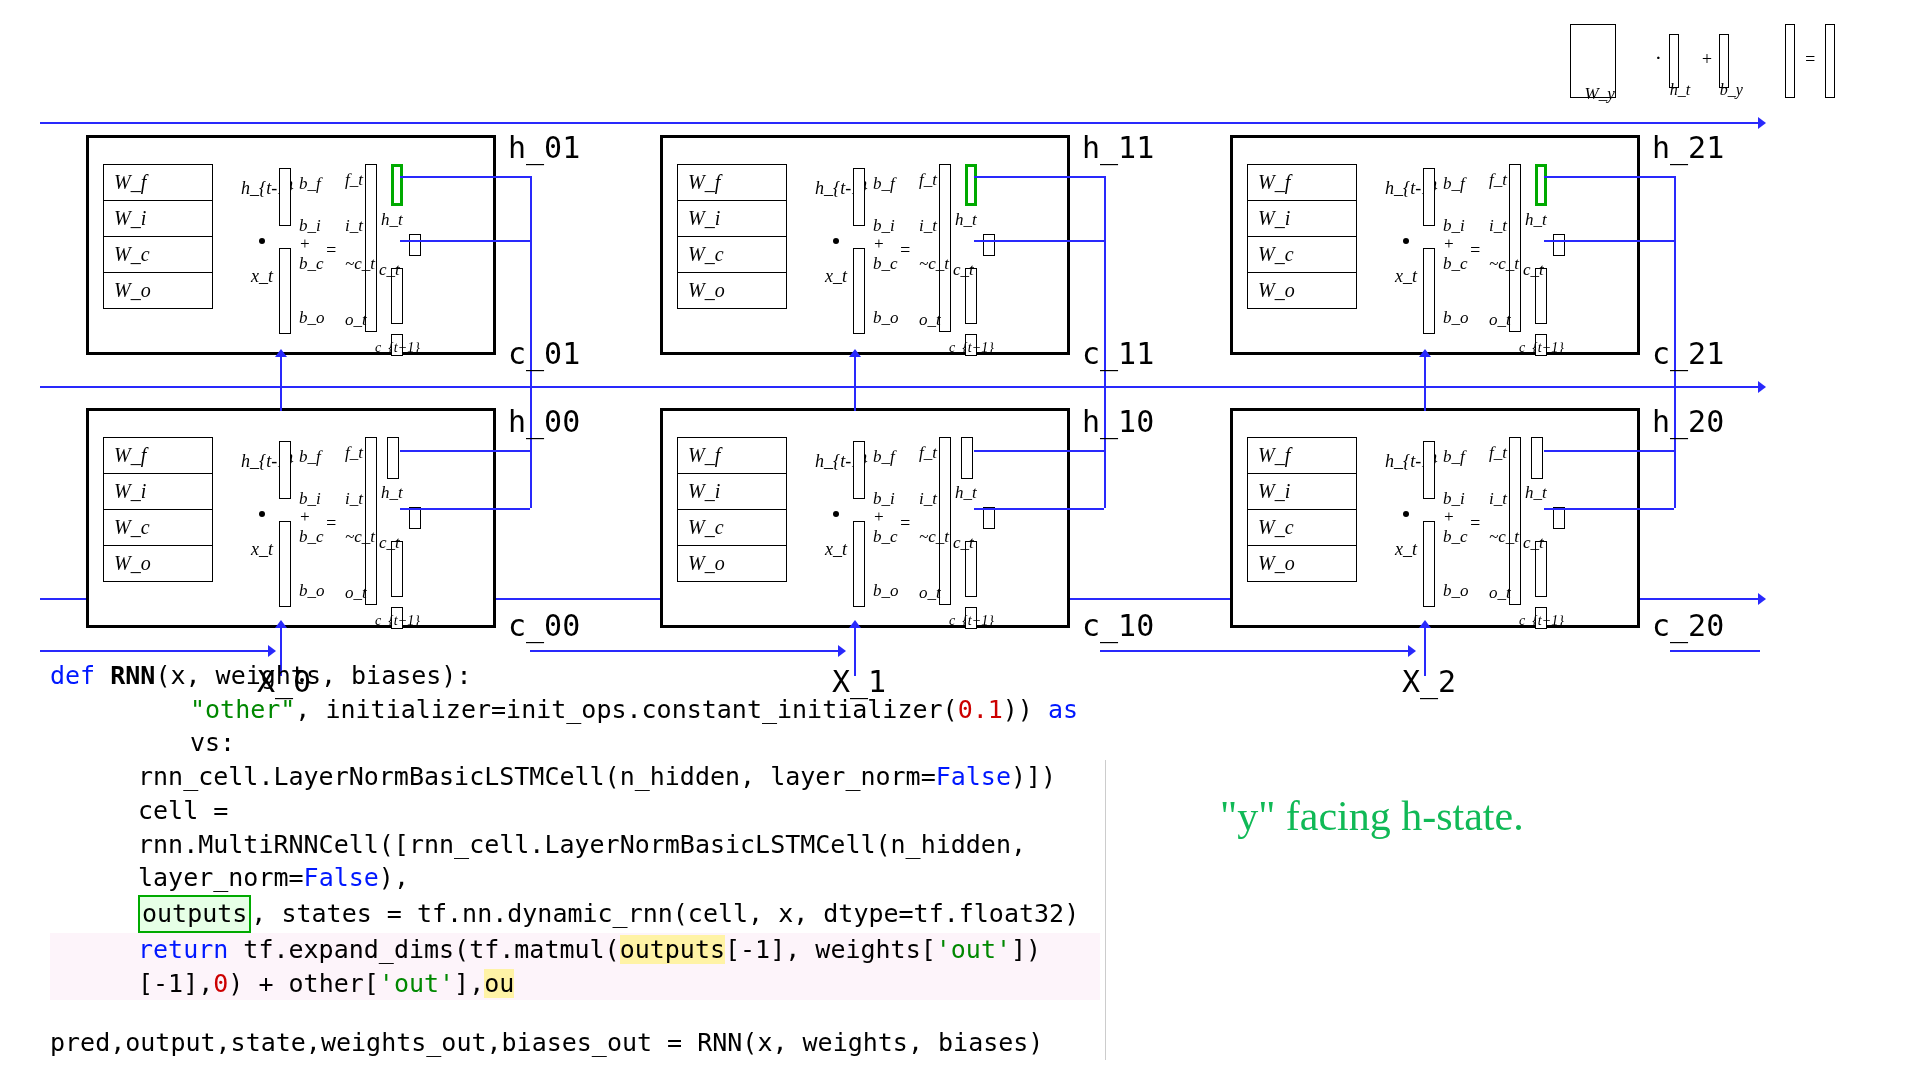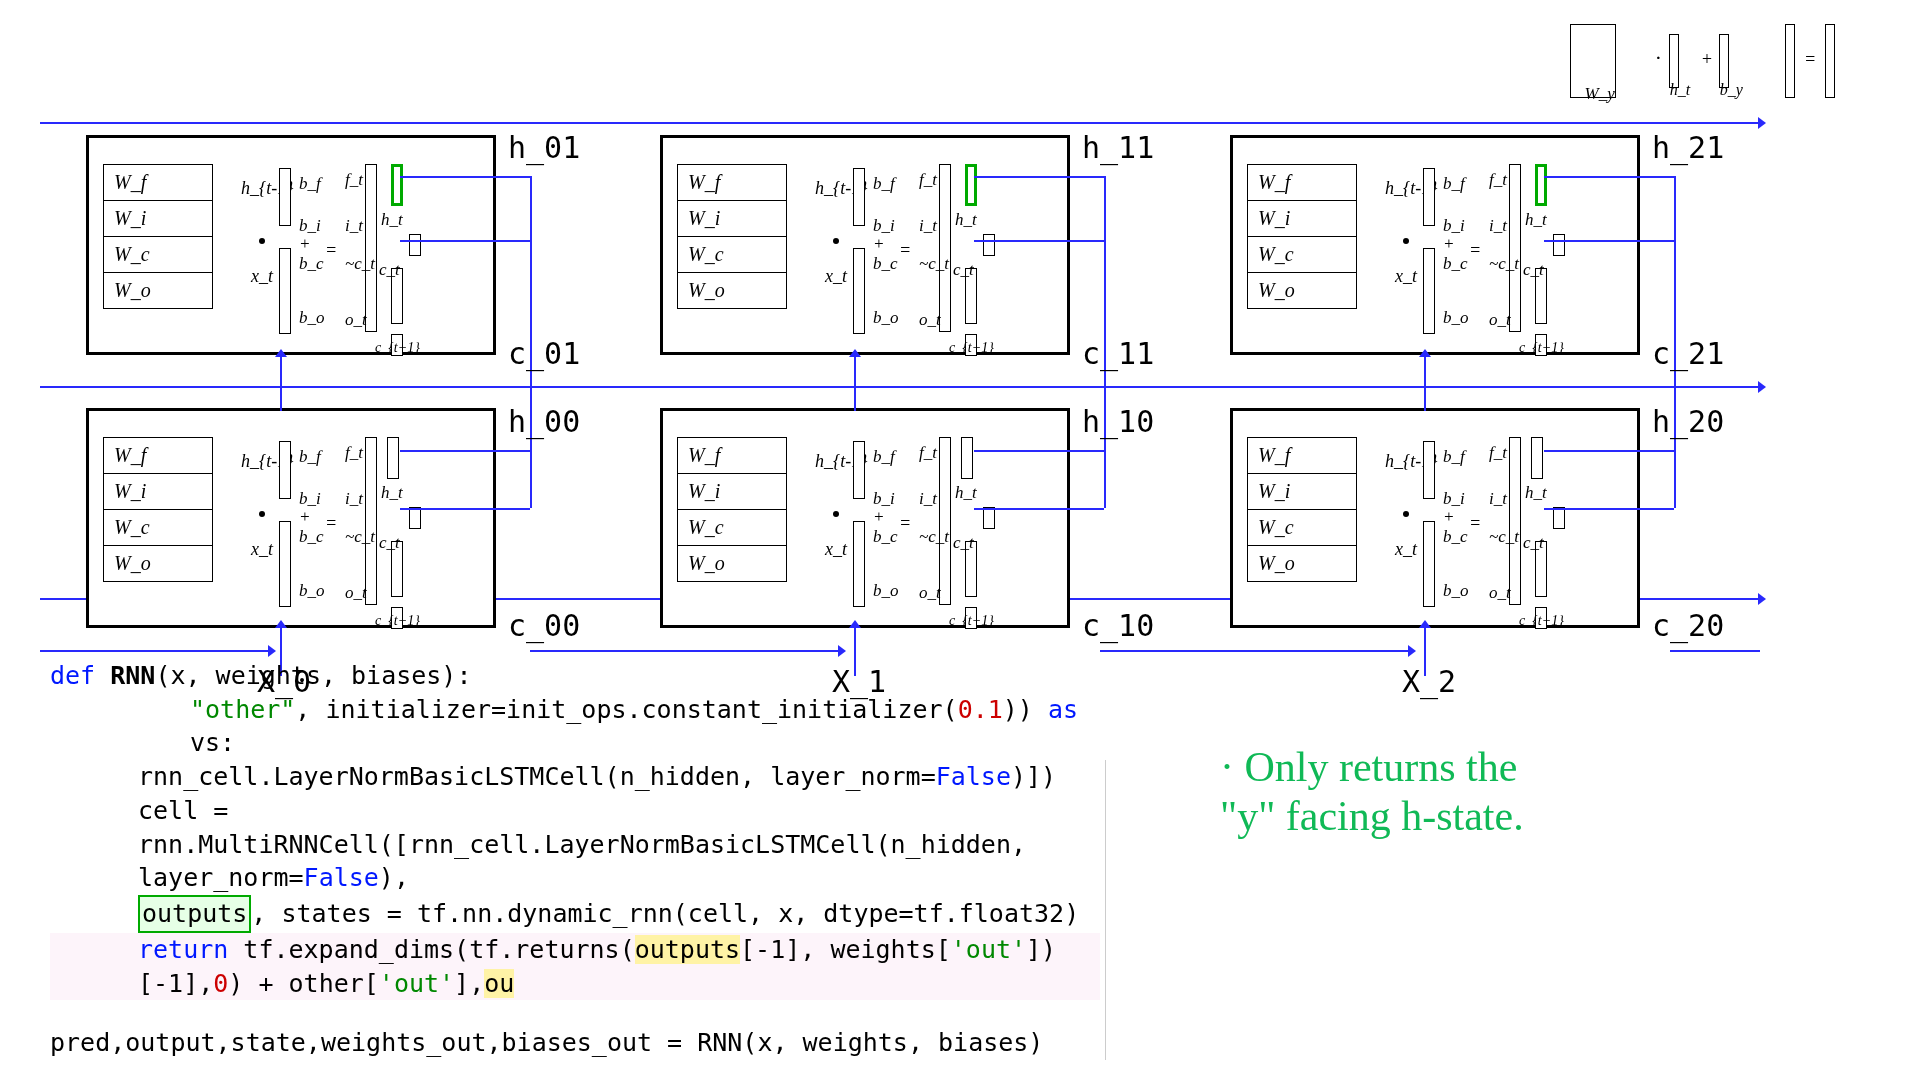--- a/index.html
+++ b/index.html
@@ -431,21 +431,20 @@
 </div>
 
 <div class="vdiv"></div>
 
 <div class="code-area">
   <div><span class="kw">def</span> <span class="fnname">RNN</span><span>(x, weights, biases):</span></div>
   <div style="padding-left:140px"><span class="str">"other"</span><span>, initializer=init_ops.constant_initializer(</span><span class="num">0.1</span><span>)) </span><span class="kw">as</span><span> vs:</span></div>
   <div style="padding-left:88px"><span>                             rnn_cell.LayerNormBasicLSTMCell(n_hidden, layer_norm=</span><span class="boolv">False</span><span>)])</span></div>
   <div style="padding-left:88px"><span>cell = rnn.MultiRNNCell([rnn_cell.LayerNormBasicLSTMCell(n_hidden, layer_norm=</span><span class="boolv">False</span><span>),</span></div>
   <div style="padding-left:88px"><span class="hl-green">outputs</span><span>, states = tf.nn.dynamic_rnn(cell, x, dtype=tf.float32)</span></div>
-  <div style="padding-left:88px;background:#fdf4fa"><span class="kw">return</span><span> tf.expand_dims(tf.returns(</span><span class="hl-yel">outputs</span><span>[-1]</span><span>, weights[</span><span class="str">'out'</span><span>])[-1],</span><span class="num">0</span><span>) + other[</span><span class="str">'out'</span><span>],</span><span class="hl-yel">ou</span></div>
+  <div style="padding-left:88px;background:#fdf4fa"><span class="kw">return</span><span> tf.expand_dims(tf.matmul(</span><span class="hl-yel">outputs</span><span>[-1]</span><span>, weights[</span><span class="str">'out'</span><span>])[-1],</span><span class="num">0</span><span>) + other[</span><span class="str">'out'</span><span>],</span><span class="hl-yel">ou</span></div>
   <div style="height:26px"></div>
   <div>pred,output,state,weights_out,biases_out = RNN(x, weights, biases)</div>
 </div>
 
 <div class="handnote">
-  <div>· Only returns the</div>
   <div>"y" facing h-state.</div>
 </div>
 
 </body></html>

